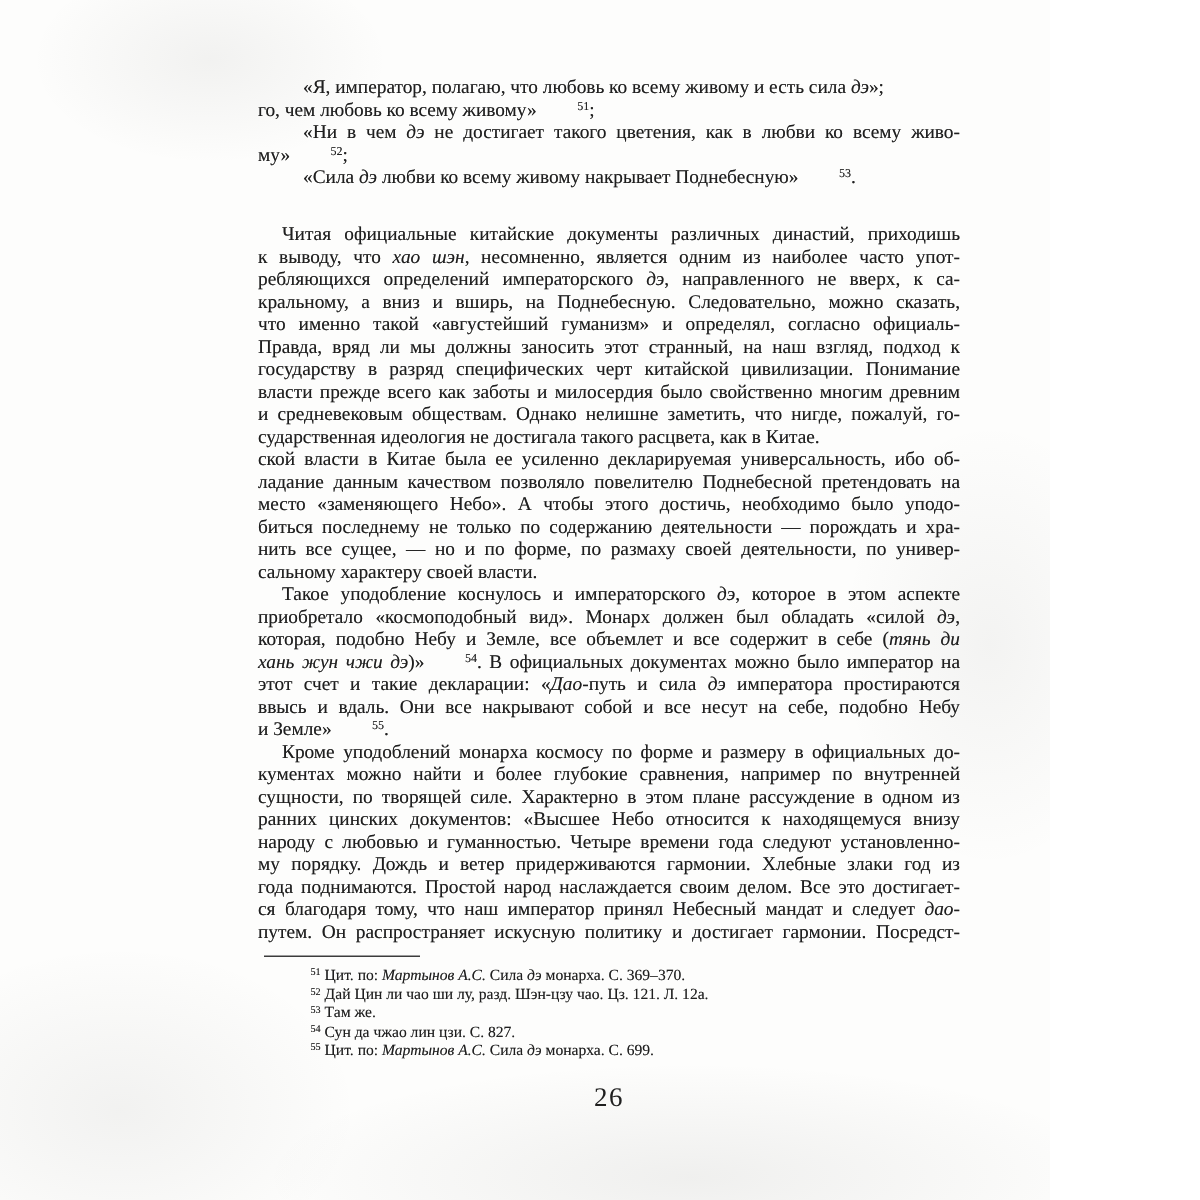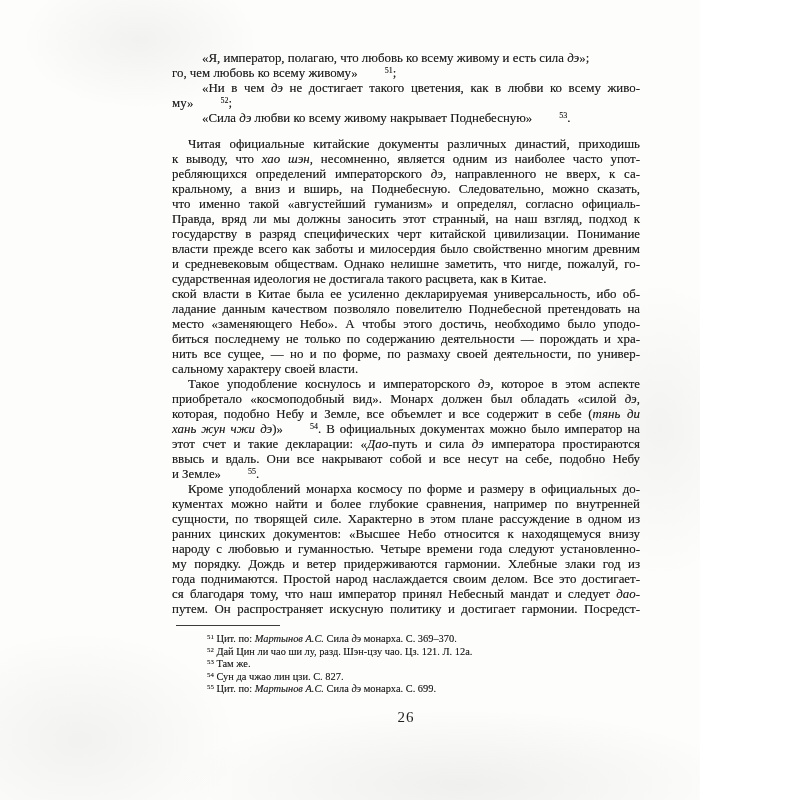--- a/index.html
+++ b/index.html
@@ -34,21 +34,21 @@
   .line {
     font-size: 12.9px;
     line-height: 15px;
     height: 15px;
     white-space: nowrap;
     text-shadow: 0 0 0.3px rgba(30,30,30,0.55);
   }
   .line.just { text-align: justify; text-align-last: justify; }
   .iq { text-indent: 30px; }
   .ip { text-indent: 16px; }
-  .gap { margin-top: 11px; }
+  .gap { margin-top: 23px; }
   .it { font-style: italic; }
   .sup {
     font-size: 8px;
     position: relative; top: -4.5px;
     letter-spacing: 0;
     padding-left: 27px;
   }
   .fn-rule {
     width: 104px; height: 0;
     border-top: 1px solid #3c3c3c;
@@ -59,21 +59,21 @@
     line-height: 12.5px;
     height: 12.5px;
     white-space: nowrap;
     text-indent: 8px;
     text-shadow: 0 0 0.3px rgba(30,30,30,0.5);
   }
   .fn .sup { font-size: 6.8px; top: -3px; }
   .page-num {
     margin-top: 13px;
     text-align: center;
-    font-size: 15px;
+    font-size: 18px;
     letter-spacing: 1px;
   }
 </style>
 </head>
 <body>
 
 <div class="stage" id="stage" style="color: rgb(31, 31, 31); background: rgb(253, 253, 252);">
   <div class="shadow s1"></div>
   <div class="shadow s2"></div>
   <div class="shadow s3"></div>

